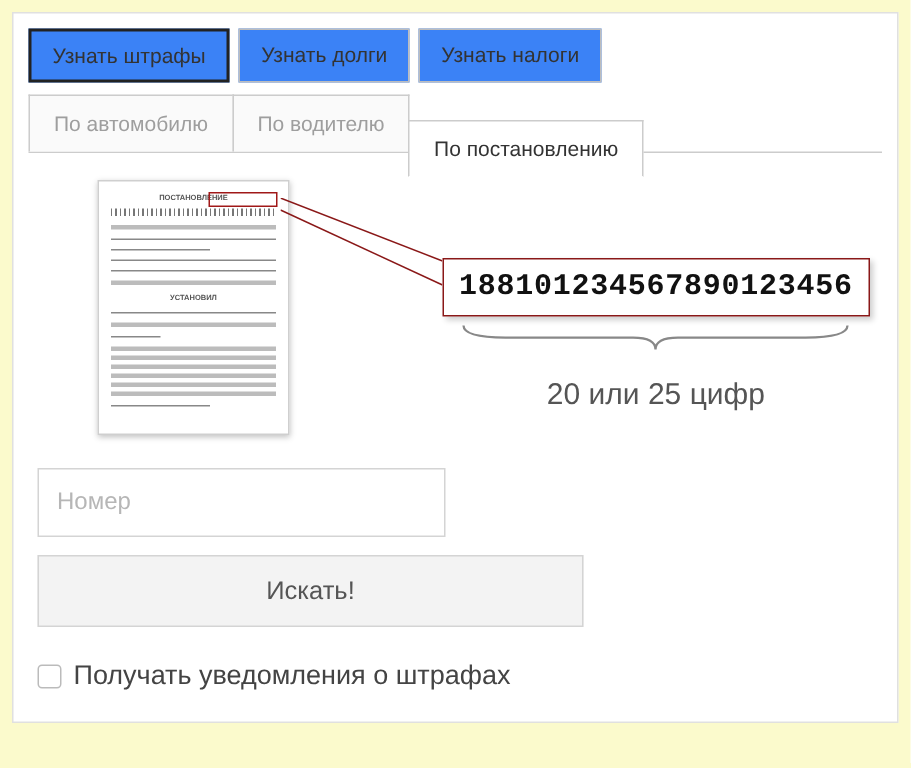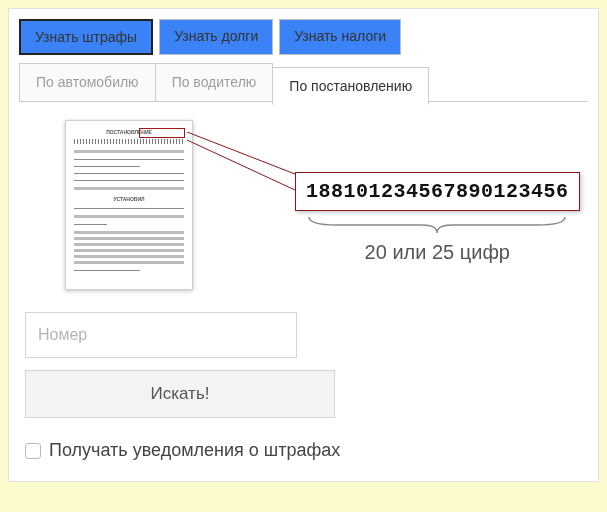--- a/index.html
+++ b/index.html
@@ -35,21 +35,21 @@
     padding: 10px 16px;
     font-size: 14px;
     color: #9e9e9e;
     cursor: pointer;
     margin-right: -1px;
   }
   .sub-tab.active {
     background: #fff;
     color: #333;
     position: relative;
-    top: 4px;
+    top: 17px;
     border-bottom: 1px solid #fff;
     text-align: center;
   }
   .content {
     padding: 18px 6px 0 6px;
   }
   .illustration {
     display: flex;
     align-items: center;
     gap: 0;
@@ -116,41 +116,41 @@
   }
   .brace-wrap { text-align: center; }
   .brace {
     margin-top: 4px;
     width: 260px;
     height: 20px;
   }
   .hint {
     font-size: 20px;
     color: #555;
-    margin-top: 2px;
+    margin-top: 12px;
   }
   .label {
     font-size: 15px;
     font-weight: bold;
     color: #4b4b4b;
     margin: 8px 0 10px 0;
   }
   .input {
     width: 272px;
     padding: 13px 12px;
     font-size: 16px;
     color: #888;
     border: 1px solid #d4d4d4;
     background: #fff;
     display: block;
     margin-bottom: 12px;
   }
   .input::placeholder { color: #b6b6b6; }
   .search-btn {
-    width: 310px;
+    width: 364px;
     padding: 13px 0;
     font-size: 17px;
     color: #555;
     background: #f3f3f3;
     border: 1px solid #d4d4d4;
     cursor: pointer;
     display: block;
     margin-bottom: 22px;
   }
   .cb-row { display: flex; align-items: center; gap: 8px; }

